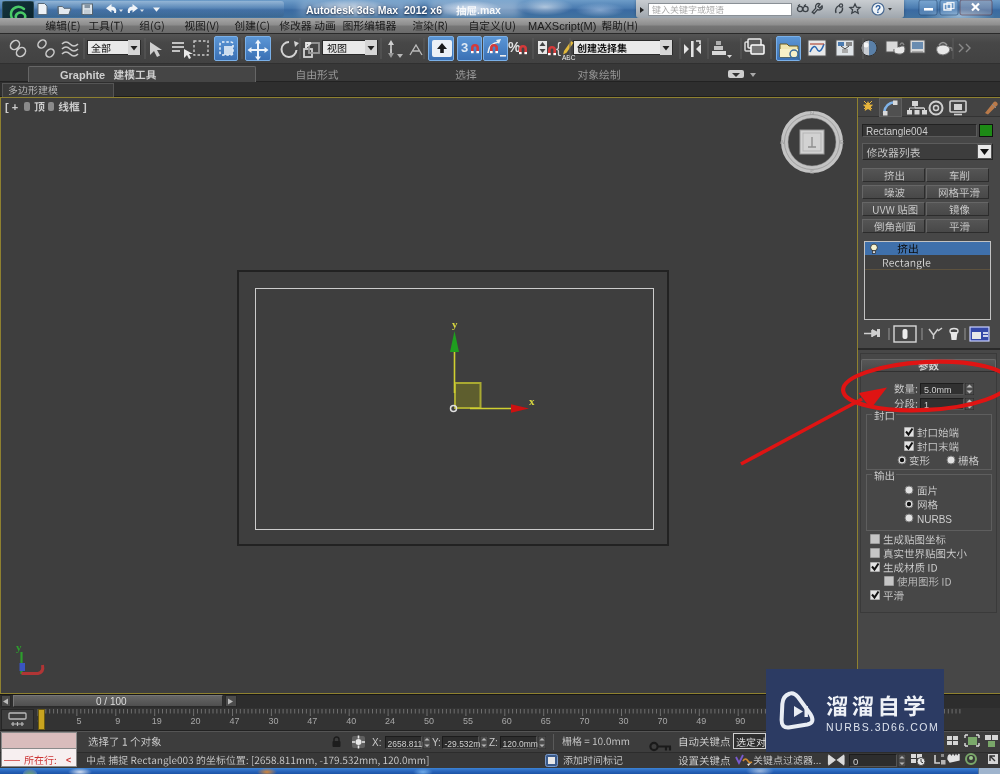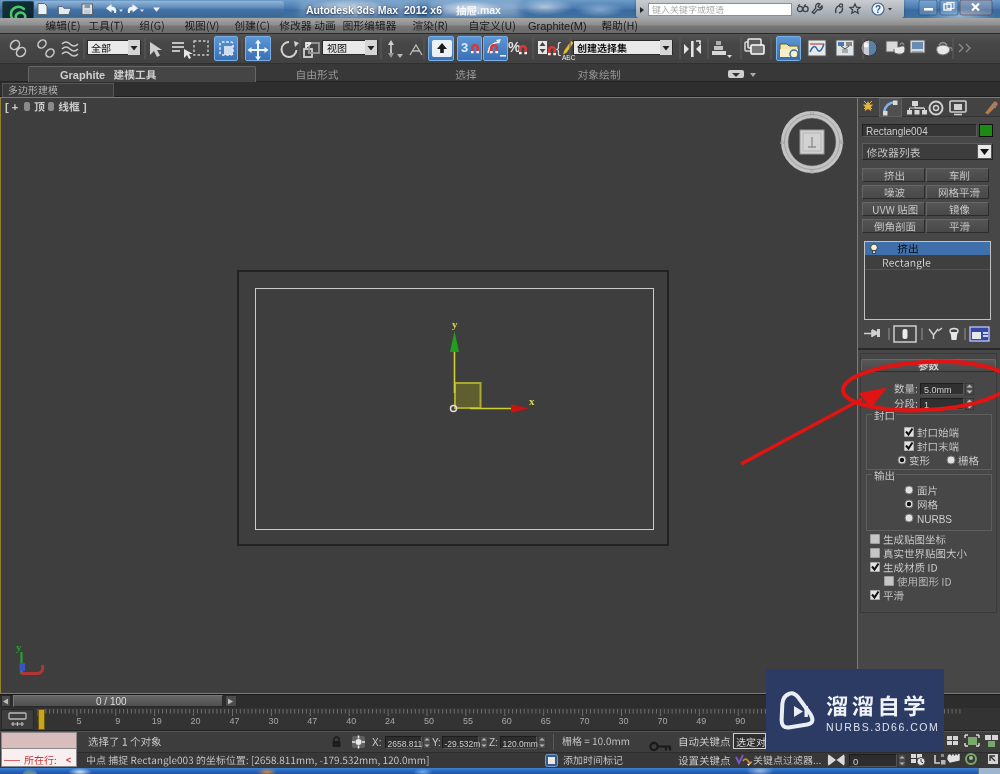--- a/index.html
+++ b/index.html
@@ -105,21 +105,21 @@
     </svg>
 <svg style="position:absolute;left:342px;top:18.5px;overflow:visible" width="55" height="14" viewBox="0 -11.0 55 14.3">
       <path d="M4.1 -3.1C5 -2.9 6.1 -2.5 6.7 -2.2L7.1 -2.8C6.5 -3 5.4 -3.4 4.5 -3.6ZM3 -1.7C4.5 -1.5 6.4 -1 7.5 -0.7L7.9 -1.3C6.8 -1.6 4.9 -2.1 3.4 -2.2ZM0.9 -8.8V0.9H1.7V0.4H9.3V0.9H10.1V-8.8ZM1.7 -0.3V-8H9.3V-0.3ZM4.6 -7.8C4 -6.9 3.1 -6 2.1 -5.5C2.3 -5.4 2.6 -5.1 2.7 -5C3 -5.2 3.4 -5.5 3.7 -5.8C4 -5.4 4.4 -5.1 4.9 -4.8C3.9 -4.3 2.9 -4 1.9 -3.8C2.1 -3.7 2.2 -3.3 2.3 -3.1C3.4 -3.4 4.5 -3.8 5.6 -4.4C6.5 -3.9 7.5 -3.5 8.6 -3.3C8.7 -3.5 8.9 -3.7 9.1 -3.9C8.1 -4.1 7.1 -4.4 6.3 -4.8C7.1 -5.3 7.8 -5.9 8.2 -6.7L7.8 -6.9L7.6 -6.9H4.8C5 -7.1 5.1 -7.3 5.2 -7.5ZM4.2 -6.2 4.2 -6.3H7.1C6.7 -5.8 6.2 -5.5 5.6 -5.1C5 -5.4 4.5 -5.8 4.2 -6.2ZM20.3 -9.1C19.6 -8.2 18.4 -7.2 17.3 -6.7C17.5 -6.6 17.8 -6.3 17.9 -6.1C19 -6.7 20.3 -7.7 21.1 -8.7ZM20.6 -6C19.9 -5.1 18.6 -4.1 17.4 -3.5C17.6 -3.3 17.9 -3.1 18 -2.9C19.2 -3.6 20.5 -4.6 21.4 -5.7ZM20.9 -3.1C20.1 -1.7 18.5 -0.5 16.9 0.2C17.1 0.4 17.3 0.7 17.4 0.9C19.1 0.1 20.7 -1.2 21.6 -2.8ZM15.4 -7.8V-4.9H13.7V-7.8ZM11.5 -4.9V-4.2H12.9C12.8 -2.5 12.6 -0.9 11.4 0.4C11.6 0.5 11.9 0.8 12 0.9C13.3 -0.5 13.6 -2.3 13.7 -4.2H15.4V0.9H16.3V-4.2H17.4V-4.9H16.3V-7.8H17.3V-8.6H11.6V-7.8H12.9V-4.9ZM22.4 -0.6 22.6 0.2C23.5 -0.2 24.7 -0.7 25.8 -1.1L25.7 -1.8C24.5 -1.3 23.3 -0.9 22.4 -0.6ZM22.7 -4.7C22.8 -4.7 23.1 -4.8 24.3 -4.9C23.8 -4.2 23.5 -3.7 23.3 -3.5C23 -3.1 22.7 -2.8 22.5 -2.7C22.6 -2.5 22.7 -2.2 22.7 -2C23 -2.1 23.3 -2.2 25.7 -2.8C25.7 -3 25.7 -3.3 25.7 -3.5L23.8 -3.1C24.6 -4.1 25.4 -5.3 26 -6.6L25.3 -7C25.1 -6.5 24.9 -6.1 24.7 -5.7L23.5 -5.6C24.1 -6.5 24.7 -7.8 25.2 -9L24.4 -9.2C24 -7.9 23.2 -6.5 23 -6.1C22.8 -5.7 22.6 -5.5 22.4 -5.4C22.5 -5.2 22.6 -4.8 22.7 -4.7ZM28.9 -3.8V-2.2H28V-3.8ZM29.4 -3.8H30.2V-2.2H29.4ZM27.3 -4.5V0.8H28V-1.6H28.9V0.5H29.4V-1.6H30.2V0.5H30.8V-1.6H31.6V0.1C31.6 0.2 31.5 0.2 31.5 0.2C31.4 0.2 31.2 0.2 31 0.2C31 0.4 31.1 0.6 31.1 0.8C31.5 0.8 31.8 0.8 32 0.7C32.2 0.6 32.2 0.4 32.2 0.1V-4.5L31.6 -4.5ZM30.8 -3.8H31.6V-2.2H30.8ZM28.7 -9.1C28.8 -8.8 29 -8.4 29.1 -8.1H26.6V-5.7C26.6 -4 26.5 -1.5 25.5 0.2C25.6 0.3 26 0.5 26.1 0.7C27.1 -1.1 27.3 -3.7 27.3 -5.5H32.1V-8.1H30C29.9 -8.4 29.7 -8.9 29.4 -9.3ZM27.3 -7.3H31.4V-6.2H27.3ZM39.1 -8.3H42V-7.1H39.1ZM38.3 -8.9V-6.5H42.8V-8.9ZM33.9 -3.7C34 -3.7 34.3 -3.8 34.7 -3.8H35.7V-2.2L33.4 -1.8L33.6 -1L35.7 -1.5V0.8H36.4V-1.6L37.7 -1.9L37.7 -2.6L36.4 -2.4V-3.8H37.5V-4.6H36.4V-6.2H35.7V-4.6H34.6C34.9 -5.3 35.2 -6.2 35.5 -7.1H37.5V-7.9H35.7C35.8 -8.3 35.9 -8.7 36 -9.1L35.2 -9.2C35.1 -8.8 35 -8.4 34.9 -7.9H33.5V-7.1H34.7C34.5 -6.3 34.3 -5.5 34.2 -5.3C34 -4.8 33.8 -4.4 33.6 -4.4C33.7 -4.2 33.8 -3.8 33.9 -3.7ZM42 -5.2V-4.2H39.2V-5.2ZM37.4 -0.8 37.5 -0.1 42 -0.4V0.9H42.7V-0.5L43.5 -0.6L43.6 -1.3L42.7 -1.2V-5.2H43.5V-5.9H37.7V-5.2H38.4V-0.9ZM42 -3.6V-2.7H39.2V-3.6ZM42 -2V-1.2L39.2 -0.9V-2ZM46.2 -8H48V-6.5H46.2ZM50.8 -8H52.8V-6.5H50.8ZM50.8 -5.3C51.2 -5.1 51.8 -4.9 52.1 -4.6H49C49.2 -5 49.4 -5.3 49.6 -5.7L48.8 -5.9V-8.7H45.4V-5.8H48.7C48.6 -5.4 48.3 -5 48 -4.6H44.6V-3.9H47.3C46.5 -3.2 45.6 -2.6 44.3 -2.2C44.5 -2 44.7 -1.7 44.8 -1.6L45.4 -1.8V0.9H46.2V0.6H48V0.8H48.8V-2.5H46.7C47.4 -2.9 47.9 -3.4 48.4 -3.9H50.4C50.9 -3.4 51.5 -2.9 52.1 -2.5H50.1V0.9H50.9V0.6H52.8V0.8H53.6V-1.8L54.2 -1.6C54.3 -1.8 54.5 -2.1 54.7 -2.3C53.5 -2.6 52.3 -3.2 51.4 -3.9H54.4V-4.6H52.5L52.8 -4.9C52.4 -5.2 51.7 -5.6 51.2 -5.8ZM50.1 -8.7V-5.8H53.6V-8.7ZM46.2 -0.2V-1.8H48V-0.2ZM50.9 -0.2V-1.8H52.8V-0.2Z" fill="#1a1a1a"></path>
     </svg>
 <svg style="position:absolute;left:412px;top:18.5px;overflow:visible" width="36" height="14" viewBox="0 -11.0 36 14.3">
       <path d="M4.5 -6.4V-5.7H9.2V-6.4ZM3.2 -0.1V0.6H10.6V-0.1ZM5 -2.7H8.7V-1.6H5ZM5 -4.3H8.7V-3.3H5ZM4.3 -4.9V-1H9.4V-4.9ZM1 -8.5C1.6 -8.2 2.4 -7.6 2.8 -7.2L3.3 -7.9C2.9 -8.2 2.1 -8.7 1.5 -9.1ZM0.4 -5.6C1.1 -5.2 1.9 -4.7 2.4 -4.3L2.9 -5C2.4 -5.3 1.6 -5.9 0.9 -6.2ZM0.8 0.2 1.5 0.7C2.1 -0.3 2.8 -1.7 3.3 -2.9L2.7 -3.4C2.1 -2.1 1.3 -0.7 0.8 0.2ZM6.2 -9.1C6.4 -8.8 6.5 -8.4 6.6 -8H3.5V-6.1H4.3V-7.3H9.5V-6.1H10.3V-8H7.5C7.4 -8.4 7.2 -8.9 7.1 -9.3ZM11.5 -7C12.1 -6.8 12.9 -6.5 13.4 -6.2L13.7 -6.9C13.3 -7.1 12.5 -7.4 11.8 -7.6ZM12.2 -8.6C12.9 -8.4 13.7 -8 14.1 -7.8L14.5 -8.4C14 -8.6 13.2 -9 12.6 -9.2ZM11.8 -4.2 12.4 -3.7C13 -4.3 13.7 -5 14.3 -5.7L13.8 -6.2C13.1 -5.5 12.3 -4.7 11.8 -4.2ZM16.1 -4.4V-3.2H11.6V-2.5H15.3C14.4 -1.4 12.8 -0.4 11.4 0C11.6 0.2 11.8 0.5 11.9 0.7C13.4 0.1 15.1 -1 16.1 -2.2V0.9H16.9V-2.2C17.9 -0.9 19.5 0.1 21.1 0.6C21.2 0.4 21.4 0.1 21.6 -0.1C20.1 -0.5 18.6 -1.4 17.6 -2.5H21.4V-3.2H16.9V-4.4ZM16.7 -9.2C16.7 -8.8 16.6 -8.4 16.6 -8H14.8V-7.3H16.5C16.1 -5.8 15.4 -5 14 -4.4C14.1 -4.3 14.4 -3.9 14.5 -3.8C16.1 -4.5 16.9 -5.5 17.3 -7.3H18.8V-5.3C18.8 -4.7 18.9 -4.5 19 -4.3C19.2 -4.2 19.5 -4.1 19.7 -4.1C19.9 -4.1 20.2 -4.1 20.4 -4.1C20.6 -4.1 20.9 -4.1 21 -4.2C21.2 -4.3 21.3 -4.4 21.4 -4.6C21.4 -4.8 21.5 -5.4 21.5 -5.9C21.3 -5.9 21 -6.1 20.8 -6.2C20.8 -5.7 20.8 -5.3 20.7 -5.1C20.7 -5 20.7 -4.9 20.6 -4.9C20.5 -4.8 20.4 -4.8 20.3 -4.8C20.2 -4.8 20 -4.8 19.9 -4.8C19.8 -4.8 19.7 -4.8 19.7 -4.9C19.6 -4.9 19.6 -5 19.6 -5.3V-8H17.4C17.5 -8.4 17.5 -8.8 17.5 -9.3ZM24.6 2.2 25.2 1.9C24.3 0.3 23.8 -1.6 23.8 -3.4C23.8 -5.3 24.3 -7.1 25.2 -8.7L24.6 -9C23.6 -7.3 23 -5.6 23 -3.4C23 -1.3 23.6 0.5 24.6 2.2ZM27.8 -4.2V-7.2H29.2C30.5 -7.2 31.2 -6.9 31.2 -5.8C31.2 -4.8 30.5 -4.2 29.2 -4.2ZM31.3 0H32.4L30.3 -3.5C31.4 -3.8 32.2 -4.5 32.2 -5.8C32.2 -7.5 31 -8.1 29.3 -8.1H26.8V0H27.8V-3.4H29.3ZM33.8 2.2C34.8 0.5 35.4 -1.3 35.4 -3.4C35.4 -5.6 34.8 -7.3 33.8 -9L33.2 -8.7C34.1 -7.1 34.6 -5.3 34.6 -3.4C34.6 -1.6 34.1 0.3 33.2 1.9Z" fill="#1a1a1a"></path>
     </svg>
 <svg style="position:absolute;left:468px;top:18.5px;overflow:visible" width="48" height="14" viewBox="0 -11.0 48 14.3">
       <path d="M2.6 -4.5H8.5V-2.9H2.6ZM2.6 -5.3V-6.9H8.5V-5.3ZM2.6 -2.1H8.5V-0.5H2.6ZM5 -9.3C4.9 -8.8 4.7 -8.2 4.6 -7.7H1.8V0.9H2.6V0.3H8.5V0.8H9.4V-7.7H5.4C5.6 -8.2 5.8 -8.7 6 -9.1ZM13.5 -4.2C13.2 -2.2 12.6 -0.6 11.4 0.4C11.6 0.5 11.9 0.8 12.1 0.9C12.8 0.3 13.3 -0.6 13.7 -1.6C14.7 0.3 16.4 0.7 18.7 0.7H21.3C21.3 0.5 21.4 0.1 21.6 -0.1C21 -0.1 19.1 -0.1 18.7 -0.1C18.1 -0.1 17.5 -0.2 16.9 -0.3V-2.5H20.2V-3.2H16.9V-5H19.7V-5.9H13.3V-5H16.1V-0.5C15.2 -0.8 14.5 -1.5 14 -2.6C14.1 -3.1 14.2 -3.6 14.3 -4.1ZM15.7 -9.1C15.9 -8.8 16.1 -8.3 16.2 -8H11.9V-5.6H12.7V-7.2H20.3V-5.6H21.1V-8H17.1C17 -8.4 16.7 -8.9 16.5 -9.3ZM26.5 -9C26.9 -8.2 27.4 -7.1 27.6 -6.3L28.4 -6.6C28.2 -7.4 27.7 -8.4 27.3 -9.3ZM30.7 -8.4C30 -6.3 29 -4.5 27.5 -2.9C26.1 -4.3 25.1 -6.1 24.4 -8L23.6 -7.7C24.4 -5.7 25.5 -3.8 26.9 -2.4C25.7 -1.3 24.2 -0.4 22.4 0.2C22.6 0.3 22.7 0.7 22.8 0.9C24.7 0.2 26.3 -0.7 27.5 -1.8C28.8 -0.6 30.3 0.3 32 0.9C32.1 0.6 32.4 0.3 32.6 0.1C30.9 -0.4 29.4 -1.3 28.1 -2.4C29.7 -4 30.8 -5.9 31.6 -8.2ZM35.6 2.2 36.2 1.9C35.3 0.3 34.8 -1.6 34.8 -3.4C34.8 -5.3 35.3 -7.1 36.2 -8.7L35.6 -9C34.6 -7.3 34 -5.6 34 -3.4C34 -1.3 34.6 0.5 35.6 2.2ZM40.7 0.1C42.3 0.1 43.6 -0.7 43.6 -3.3V-8.1H42.6V-3.3C42.6 -1.4 41.8 -0.7 40.7 -0.7C39.6 -0.7 38.8 -1.4 38.8 -3.3V-8.1H37.8V-3.3C37.8 -0.7 39 0.1 40.7 0.1ZM45.7 2.2C46.8 0.5 47.4 -1.3 47.4 -3.4C47.4 -5.6 46.8 -7.3 45.7 -9L45.1 -8.7C46.1 -7.1 46.5 -5.3 46.5 -3.4C46.5 -1.6 46.1 0.3 45.1 1.9Z" fill="#1a1a1a"></path>
     </svg>
-<div style="position:absolute;left:528px;top:20.5px;font:normal 11px &quot;Liberation Sans&quot;,sans-serif;color:#1a1a1a;white-space:nowrap;line-height:1">Graphite(M)</div>
+<div style="position:absolute;left:528px;top:20.5px;font:normal 11px &quot;Liberation Sans&quot;,sans-serif;color:#1a1a1a;white-space:nowrap;line-height:1">MAXScript(M)</div>
 <svg style="position:absolute;left:601px;top:18.5px;overflow:visible" width="37" height="14" viewBox="0 -11.0 37 14.3">
       <path d="M3 -9.2V-8.4H0.7V-7.7H3V-6.9H1V-6.2H3V-6C3 -5.8 3 -5.6 2.9 -5.4H0.5V-4.7H2.6C2.3 -4.2 1.7 -3.7 0.8 -3.4C0.9 -3.3 1.2 -3 1.3 -2.8C2.5 -3.3 3.2 -4 3.5 -4.7H5.9V-5.4H3.8C3.8 -5.6 3.8 -5.8 3.8 -6V-6.2H5.6V-6.9H3.8V-7.7H5.9V-8.4H3.8V-9.2ZM6.4 -8.8V-3.3H7.2V-8.1H9.1C8.8 -7.6 8.4 -7 8.1 -6.6C9 -6 9.4 -5.5 9.4 -5.1C9.4 -4.9 9.3 -4.7 9.1 -4.7C9 -4.6 8.8 -4.6 8.7 -4.6C8.3 -4.5 8 -4.6 7.5 -4.6C7.6 -4.4 7.7 -4.1 7.7 -3.9C8.2 -3.9 8.6 -3.9 9 -3.9C9.2 -3.9 9.5 -4 9.7 -4.1C10 -4.3 10.2 -4.6 10.2 -5.1C10.2 -5.6 9.9 -6.1 9 -6.7C9.4 -7.2 9.9 -7.9 10.3 -8.5L9.7 -8.8L9.6 -8.8ZM1.6 -2.9V0.3H2.5V-2.1H5V0.9H5.9V-2.1H8.7V-0.6C8.7 -0.5 8.6 -0.5 8.4 -0.4C8.3 -0.4 7.6 -0.4 6.9 -0.5C7 -0.3 7.2 0 7.2 0.3C8.1 0.3 8.7 0.3 9.1 0.1C9.4 0 9.5 -0.2 9.5 -0.6V-2.9H5.9V-3.8H5V-2.9ZM18 -9.2C18 -8.4 18 -7.5 17.9 -6.7H16.1V-6H17.9C17.8 -3.3 17.2 -1 15.1 0.3C15.3 0.4 15.6 0.7 15.7 0.9C17.9 -0.6 18.5 -3.1 18.7 -6H20.4C20.3 -1.9 20.2 -0.5 19.9 -0.1C19.8 0 19.7 0 19.5 0C19.3 0 18.7 0 18.1 -0C18.2 0.2 18.3 0.5 18.3 0.8C18.9 0.8 19.5 0.8 19.8 0.8C20.2 0.8 20.4 0.7 20.6 0.4C21 -0.1 21.1 -1.7 21.2 -6.3C21.2 -6.4 21.2 -6.7 21.2 -6.7H18.7C18.8 -7.6 18.8 -8.4 18.8 -9.2ZM11.4 -1 11.5 -0.2C12.8 -0.5 14.7 -0.9 16.4 -1.3L16.4 -2.1L15.8 -2V-8.7H12.2V-1.2ZM12.9 -1.4V-3.2H15V-1.8ZM12.9 -5.6H15V-4H12.9ZM12.9 -6.3V-8H15V-6.3ZM24.6 2.2 25.2 1.9C24.3 0.3 23.8 -1.6 23.8 -3.4C23.8 -5.3 24.3 -7.1 25.2 -8.7L24.6 -9C23.6 -7.3 23 -5.6 23 -3.4C23 -1.3 23.6 0.5 24.6 2.2ZM26.8 0H27.8V-3.8H31.6V0H32.6V-8.1H31.6V-4.7H27.8V-8.1H26.8ZM34.8 2.2C35.8 0.5 36.4 -1.3 36.4 -3.4C36.4 -5.6 35.8 -7.3 34.8 -9L34.2 -8.7C35.1 -7.1 35.6 -5.3 35.6 -3.4C35.6 -1.6 35.1 0.3 34.2 1.9Z" fill="#1a1a1a"></path>
     </svg>
 <div class="abs" style="left:0;top:33px;width:1000px;height:31px;background:linear-gradient(#545454,#474747 30%,#424242);border-top:1px solid #2a2a2a;border-bottom:1px solid #303030"></div>
 <div style="position:absolute;left:87px;top:40px;width:54px;height:15px;background:#e9e9e9;border:1px solid #2a2a2a"></div>
 <svg style="position:absolute;left:91px;top:42.0px;overflow:visible" width="20" height="13" viewBox="0 -10.0 20 13.0">
       <path d="M4.9 -8.5C3.9 -6.9 2.1 -5.5 0.3 -4.6C0.5 -4.5 0.7 -4.2 0.8 -4C1.2 -4.2 1.6 -4.4 2 -4.7V-4H4.6V-2.5H2V-1.8H4.6V-0.2H0.8V0.5H9.3V-0.2H5.4V-1.8H8.1V-2.5H5.4V-4H8.1V-4.7C8.5 -4.4 8.8 -4.2 9.2 -4C9.4 -4.2 9.6 -4.5 9.8 -4.6C8.1 -5.5 6.7 -6.5 5.4 -7.9L5.6 -8.2ZM2 -4.7C3.1 -5.4 4.2 -6.4 5 -7.4C6 -6.3 7 -5.5 8.1 -4.7ZM11.4 -6.3C11.7 -5.7 11.9 -5 12 -4.5L12.7 -4.8C12.6 -5.2 12.4 -5.9 12.1 -6.5ZM16.3 -7.9V0.8H16.9V-7.2H18.6C18.3 -6.4 17.9 -5.3 17.5 -4.5C18.4 -3.6 18.7 -2.8 18.7 -2.2C18.7 -1.9 18.6 -1.6 18.4 -1.4C18.3 -1.4 18.1 -1.3 18 -1.3C17.8 -1.3 17.5 -1.3 17.2 -1.4C17.3 -1.1 17.4 -0.8 17.4 -0.6C17.7 -0.6 18 -0.6 18.3 -0.7C18.5 -0.7 18.7 -0.7 18.9 -0.8C19.2 -1.1 19.4 -1.6 19.4 -2.1C19.4 -2.8 19.1 -3.6 18.2 -4.6C18.7 -5.5 19.1 -6.6 19.5 -7.6L19 -7.9L18.9 -7.9ZM12.5 -8.3C12.6 -7.9 12.8 -7.5 12.9 -7.2H10.8V-6.5H15.5V-7.2H13.7C13.6 -7.6 13.3 -8.1 13.1 -8.4ZM14.3 -6.5C14.2 -5.9 13.9 -5.1 13.6 -4.5H10.5V-3.8H15.8V-4.5H14.3C14.6 -5 14.9 -5.7 15.1 -6.3ZM11.1 -2.9V0.7H11.8V0.3H14.5V0.7H15.3V-2.9ZM11.8 -0.4V-2.2H14.5V-0.4Z" fill="#111"></path>
     </svg>
 <svg style="position:absolute;left:128px;top:40px" width="12" height="15">
       <rect width="12" height="15" fill="#d5d5d5"></rect>

